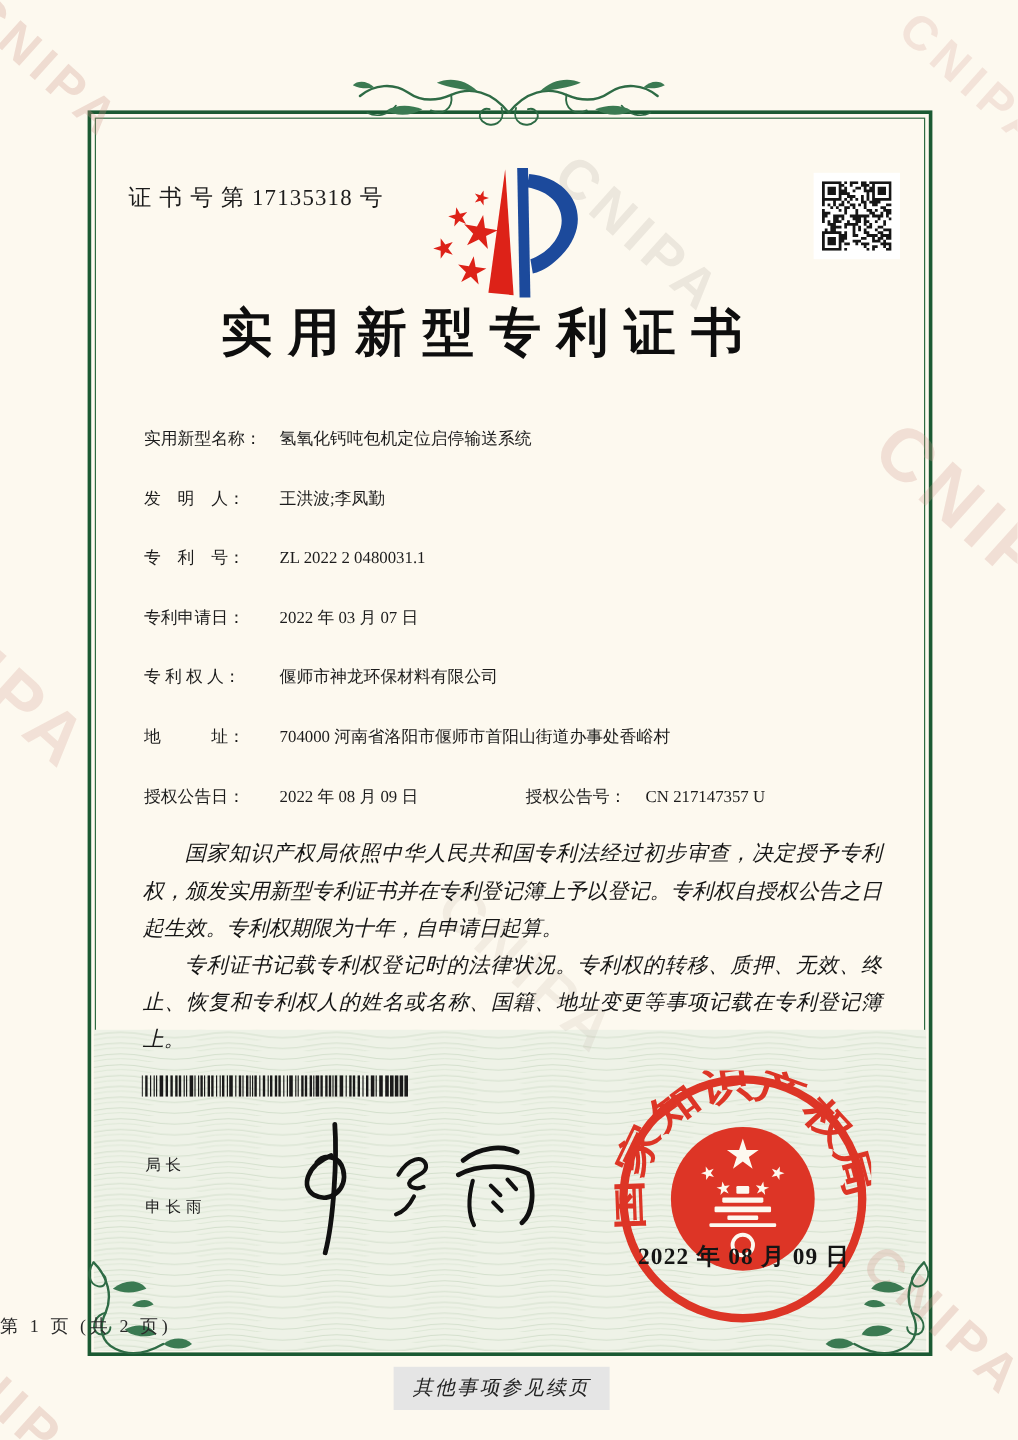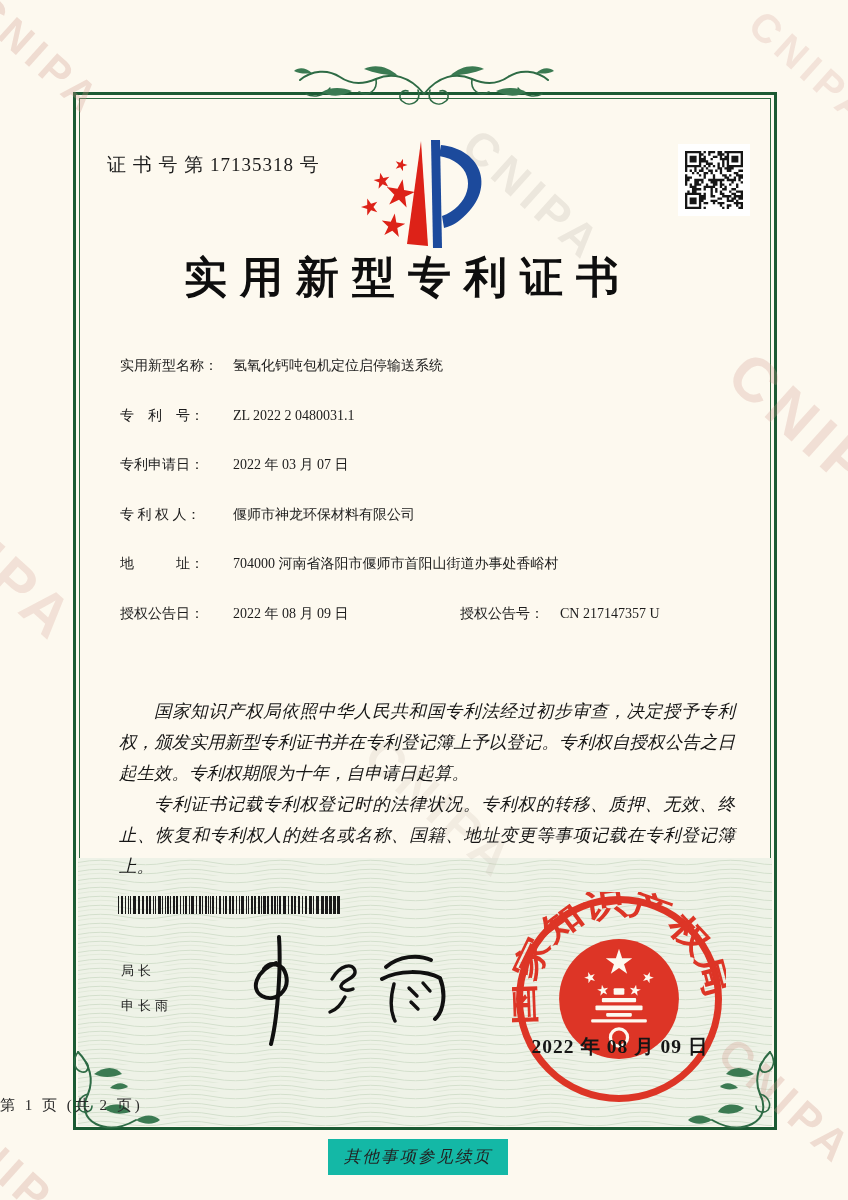--- a/index.html
+++ b/index.html
@@ -29,21 +29,21 @@
   .certno{position:absolute;left:107px;top:152px;font-size:19px;letter-spacing:1px;z-index:3}
   .qrbox{position:absolute;left:678px;top:144px;width:72px;height:72px;background:#ffffff;z-index:3;
          display:flex;align-items:center;justify-content:center}
   .title{position:absolute;left:0;top:249px;width:816px;text-align:center;z-index:3;
          font-size:43px;font-weight:bold;letter-spacing:13px;color:#0e0e0e}
 
   
   .fields{position:absolute;left:120px;top:357px;width:630px;z-index:3;font-size:14px}
   .frow{height:49.6px;position:relative;white-space:nowrap}
   .flabel{display:inline-block;min-width:113px;white-space:pre}
-  .g2{position:absolute;left:340px;top:0;white-space:nowrap}
+  .g2{position:absolute;left:318px;top:0;white-space:nowrap}
   .g2 .flabel{min-width:100px}
 
   
   .paras{position:absolute;left:119px;top:696px;width:616px;z-index:3;
          font-size:17.5px;line-height:31px;font-style:italic;color:#161616;text-align:justify}
   .paras p{margin:0;text-indent:2em}
 
   
   .barcode{position:absolute;left:118px;top:896px;z-index:3}
 
@@ -53,21 +53,21 @@
   .signature{position:absolute;left:228px;top:925px;z-index:3}
 
   
   .seal{position:absolute;left:512px;top:892px;width:214px;height:214px;z-index:4}
   .sealdate{position:absolute;left:505px;top:1033px;width:230px;text-align:center;z-index:5;
             font-size:19.5px;font-weight:600;letter-spacing:1px;color:#151515}
 
   
   .pagenum{position:absolute;left:0;top:1096px;width:848px;text-align:left;z-index:3;
            font-size:15px;letter-spacing:3px;color:#2a2a2a}
-  .contbox{position:absolute;left:328px;top:1139px;z-index:3;background:#14b8a6;
+  .contbox{position:absolute;left:328px;top:1139px;z-index:3;background:#e5e5e5;
            padding:7px 16px;font-size:16.5px;font-style:italic;letter-spacing:2px;color:#222}
 
   .orn{position:absolute;z-index:2}
 </style>
 </head>
 <body>
 
 <svg width="0" height="0" style="position:absolute" aria-hidden="true">
   <symbol id="star" viewBox="-1.1 -1.1 2.2 2.2">
     <polygon points="0,-1 0.2245,-0.309 0.951,-0.309 0.3633,0.118 0.5878,0.809 0,0.382 -0.5878,0.809 -0.3633,0.118 -0.951,-0.309 -0.2245,-0.309"></polygon>
@@ -154,20 +154,21 @@
 <div class="qrbox">
   <svg width="58" height="58" viewBox="0 0 58 58">
       <path id="qr-modules" fill="#161616" d="M0.00 0.00h2.32v2.32h-2.32zM0.00 2.32h2.32v2.32h-2.32zM0.00 4.64h2.32v2.32h-2.32zM0.00 6.96h2.32v2.32h-2.32zM0.00 9.28h2.32v2.32h-2.32zM0.00 11.60h2.32v2.32h-2.32zM0.00 13.92h2.32v2.32h-2.32zM0.00 16.24h2.32v2.32h-2.32zM0.00 18.56h2.32v2.32h-2.32zM0.00 23.20h2.32v2.32h-2.32zM0.00 25.52h2.32v2.32h-2.32zM0.00 27.84h2.32v2.32h-2.32zM0.00 30.16h2.32v2.32h-2.32zM0.00 32.48h2.32v2.32h-2.32zM0.00 41.76h2.32v2.32h-2.32zM0.00 44.08h2.32v2.32h-2.32zM0.00 46.40h2.32v2.32h-2.32zM0.00 48.72h2.32v2.32h-2.32zM0.00 51.04h2.32v2.32h-2.32zM0.00 53.36h2.32v2.32h-2.32zM0.00 55.68h2.32v2.32h-2.32zM2.32 0.00h2.32v2.32h-2.32zM2.32 13.92h2.32v2.32h-2.32zM2.32 25.52h2.32v2.32h-2.32zM2.32 27.84h2.32v2.32h-2.32zM2.32 39.44h2.32v2.32h-2.32zM2.32 41.76h2.32v2.32h-2.32zM2.32 55.68h2.32v2.32h-2.32zM4.64 0.00h2.32v2.32h-2.32zM4.64 4.64h2.32v2.32h-2.32zM4.64 6.96h2.32v2.32h-2.32zM4.64 9.28h2.32v2.32h-2.32zM4.64 13.92h2.32v2.32h-2.32zM4.64 18.56h2.32v2.32h-2.32zM4.64 25.52h2.32v2.32h-2.32zM4.64 32.48h2.32v2.32h-2.32zM4.64 34.80h2.32v2.32h-2.32zM4.64 41.76h2.32v2.32h-2.32zM4.64 46.40h2.32v2.32h-2.32zM4.64 48.72h2.32v2.32h-2.32zM4.64 51.04h2.32v2.32h-2.32zM4.64 55.68h2.32v2.32h-2.32zM6.96 0.00h2.32v2.32h-2.32zM6.96 4.64h2.32v2.32h-2.32zM6.96 6.96h2.32v2.32h-2.32zM6.96 9.28h2.32v2.32h-2.32zM6.96 13.92h2.32v2.32h-2.32zM6.96 20.88h2.32v2.32h-2.32zM6.96 34.80h2.32v2.32h-2.32zM6.96 37.12h2.32v2.32h-2.32zM6.96 39.44h2.32v2.32h-2.32zM6.96 41.76h2.32v2.32h-2.32zM6.96 46.40h2.32v2.32h-2.32zM6.96 48.72h2.32v2.32h-2.32zM6.96 51.04h2.32v2.32h-2.32zM6.96 55.68h2.32v2.32h-2.32zM9.28 0.00h2.32v2.32h-2.32zM9.28 4.64h2.32v2.32h-2.32zM9.28 6.96h2.32v2.32h-2.32zM9.28 9.28h2.32v2.32h-2.32zM9.28 13.92h2.32v2.32h-2.32zM9.28 16.24h2.32v2.32h-2.32zM9.28 18.56h2.32v2.32h-2.32zM9.28 27.84h2.32v2.32h-2.32zM9.28 30.16h2.32v2.32h-2.32zM9.28 32.48h2.32v2.32h-2.32zM9.28 34.80h2.32v2.32h-2.32zM9.28 37.12h2.32v2.32h-2.32zM9.28 39.44h2.32v2.32h-2.32zM9.28 41.76h2.32v2.32h-2.32zM9.28 46.40h2.32v2.32h-2.32zM9.28 48.72h2.32v2.32h-2.32zM9.28 51.04h2.32v2.32h-2.32zM9.28 55.68h2.32v2.32h-2.32zM11.60 0.00h2.32v2.32h-2.32zM11.60 13.92h2.32v2.32h-2.32zM11.60 20.88h2.32v2.32h-2.32zM11.60 27.84h2.32v2.32h-2.32zM11.60 30.16h2.32v2.32h-2.32zM11.60 32.48h2.32v2.32h-2.32zM11.60 37.12h2.32v2.32h-2.32zM11.60 41.76h2.32v2.32h-2.32zM11.60 55.68h2.32v2.32h-2.32zM13.92 0.00h2.32v2.32h-2.32zM13.92 2.32h2.32v2.32h-2.32zM13.92 4.64h2.32v2.32h-2.32zM13.92 6.96h2.32v2.32h-2.32zM13.92 9.28h2.32v2.32h-2.32zM13.92 11.60h2.32v2.32h-2.32zM13.92 13.92h2.32v2.32h-2.32zM13.92 18.56h2.32v2.32h-2.32zM13.92 23.20h2.32v2.32h-2.32zM13.92 27.84h2.32v2.32h-2.32zM13.92 32.48h2.32v2.32h-2.32zM13.92 37.12h2.32v2.32h-2.32zM13.92 41.76h2.32v2.32h-2.32zM13.92 44.08h2.32v2.32h-2.32zM13.92 46.40h2.32v2.32h-2.32zM13.92 48.72h2.32v2.32h-2.32zM13.92 51.04h2.32v2.32h-2.32zM13.92 53.36h2.32v2.32h-2.32zM13.92 55.68h2.32v2.32h-2.32zM16.24 2.32h2.32v2.32h-2.32zM16.24 6.96h2.32v2.32h-2.32zM16.24 9.28h2.32v2.32h-2.32zM16.24 16.24h2.32v2.32h-2.32zM16.24 18.56h2.32v2.32h-2.32zM16.24 27.84h2.32v2.32h-2.32zM16.24 30.16h2.32v2.32h-2.32zM16.24 44.08h2.32v2.32h-2.32zM16.24 46.40h2.32v2.32h-2.32zM16.24 48.72h2.32v2.32h-2.32zM18.56 0.00h2.32v2.32h-2.32zM18.56 4.64h2.32v2.32h-2.32zM18.56 6.96h2.32v2.32h-2.32zM18.56 9.28h2.32v2.32h-2.32zM18.56 13.92h2.32v2.32h-2.32zM18.56 20.88h2.32v2.32h-2.32zM18.56 23.20h2.32v2.32h-2.32zM18.56 25.52h2.32v2.32h-2.32zM18.56 34.80h2.32v2.32h-2.32zM18.56 37.12h2.32v2.32h-2.32zM18.56 41.76h2.32v2.32h-2.32zM18.56 44.08h2.32v2.32h-2.32zM18.56 46.40h2.32v2.32h-2.32zM18.56 51.04h2.32v2.32h-2.32zM18.56 55.68h2.32v2.32h-2.32zM20.88 9.28h2.32v2.32h-2.32zM20.88 11.60h2.32v2.32h-2.32zM20.88 16.24h2.32v2.32h-2.32zM20.88 20.88h2.32v2.32h-2.32zM20.88 32.48h2.32v2.32h-2.32zM20.88 34.80h2.32v2.32h-2.32zM20.88 51.04h2.32v2.32h-2.32zM23.20 0.00h2.32v2.32h-2.32zM23.20 2.32h2.32v2.32h-2.32zM23.20 11.60h2.32v2.32h-2.32zM23.20 13.92h2.32v2.32h-2.32zM23.20 18.56h2.32v2.32h-2.32zM23.20 27.84h2.32v2.32h-2.32zM23.20 34.80h2.32v2.32h-2.32zM25.52 0.00h2.32v2.32h-2.32zM25.52 6.96h2.32v2.32h-2.32zM25.52 11.60h2.32v2.32h-2.32zM25.52 18.56h2.32v2.32h-2.32zM25.52 20.88h2.32v2.32h-2.32zM25.52 27.84h2.32v2.32h-2.32zM25.52 30.16h2.32v2.32h-2.32zM25.52 34.80h2.32v2.32h-2.32zM25.52 37.12h2.32v2.32h-2.32zM25.52 39.44h2.32v2.32h-2.32zM25.52 41.76h2.32v2.32h-2.32zM25.52 44.08h2.32v2.32h-2.32zM25.52 48.72h2.32v2.32h-2.32zM27.84 0.00h2.32v2.32h-2.32zM27.84 4.64h2.32v2.32h-2.32zM27.84 13.92h2.32v2.32h-2.32zM27.84 23.20h2.32v2.32h-2.32zM27.84 25.52h2.32v2.32h-2.32zM27.84 27.84h2.32v2.32h-2.32zM27.84 30.16h2.32v2.32h-2.32zM27.84 32.48h2.32v2.32h-2.32zM27.84 34.80h2.32v2.32h-2.32zM27.84 44.08h2.32v2.32h-2.32zM27.84 48.72h2.32v2.32h-2.32zM27.84 51.04h2.32v2.32h-2.32zM30.16 4.64h2.32v2.32h-2.32zM30.16 18.56h2.32v2.32h-2.32zM30.16 27.84h2.32v2.32h-2.32zM30.16 30.16h2.32v2.32h-2.32zM30.16 32.48h2.32v2.32h-2.32zM30.16 37.12h2.32v2.32h-2.32zM30.16 39.44h2.32v2.32h-2.32zM30.16 48.72h2.32v2.32h-2.32zM32.48 0.00h2.32v2.32h-2.32zM32.48 2.32h2.32v2.32h-2.32zM32.48 11.60h2.32v2.32h-2.32zM32.48 13.92h2.32v2.32h-2.32zM32.48 16.24h2.32v2.32h-2.32zM32.48 27.84h2.32v2.32h-2.32zM32.48 46.40h2.32v2.32h-2.32zM32.48 51.04h2.32v2.32h-2.32zM34.80 0.00h2.32v2.32h-2.32zM34.80 2.32h2.32v2.32h-2.32zM34.80 4.64h2.32v2.32h-2.32zM34.80 6.96h2.32v2.32h-2.32zM34.80 16.24h2.32v2.32h-2.32zM34.80 18.56h2.32v2.32h-2.32zM34.80 20.88h2.32v2.32h-2.32zM34.80 27.84h2.32v2.32h-2.32zM34.80 30.16h2.32v2.32h-2.32zM34.80 32.48h2.32v2.32h-2.32zM34.80 34.80h2.32v2.32h-2.32zM34.80 39.44h2.32v2.32h-2.32zM34.80 41.76h2.32v2.32h-2.32zM34.80 46.40h2.32v2.32h-2.32zM34.80 51.04h2.32v2.32h-2.32zM34.80 53.36h2.32v2.32h-2.32zM37.12 2.32h2.32v2.32h-2.32zM37.12 6.96h2.32v2.32h-2.32zM37.12 9.28h2.32v2.32h-2.32zM37.12 11.60h2.32v2.32h-2.32zM37.12 13.92h2.32v2.32h-2.32zM37.12 23.20h2.32v2.32h-2.32zM37.12 27.84h2.32v2.32h-2.32zM37.12 32.48h2.32v2.32h-2.32zM37.12 37.12h2.32v2.32h-2.32zM37.12 41.76h2.32v2.32h-2.32zM37.12 44.08h2.32v2.32h-2.32zM37.12 51.04h2.32v2.32h-2.32zM37.12 55.68h2.32v2.32h-2.32zM39.44 0.00h2.32v2.32h-2.32zM39.44 4.64h2.32v2.32h-2.32zM39.44 6.96h2.32v2.32h-2.32zM39.44 16.24h2.32v2.32h-2.32zM39.44 23.20h2.32v2.32h-2.32zM39.44 25.52h2.32v2.32h-2.32zM39.44 34.80h2.32v2.32h-2.32zM39.44 37.12h2.32v2.32h-2.32zM39.44 44.08h2.32v2.32h-2.32zM41.76 0.00h2.32v2.32h-2.32zM41.76 2.32h2.32v2.32h-2.32zM41.76 4.64h2.32v2.32h-2.32zM41.76 6.96h2.32v2.32h-2.32zM41.76 9.28h2.32v2.32h-2.32zM41.76 11.60h2.32v2.32h-2.32zM41.76 13.92h2.32v2.32h-2.32zM41.76 16.24h2.32v2.32h-2.32zM41.76 18.56h2.32v2.32h-2.32zM41.76 25.52h2.32v2.32h-2.32zM41.76 27.84h2.32v2.32h-2.32zM41.76 44.08h2.32v2.32h-2.32zM41.76 46.40h2.32v2.32h-2.32zM41.76 48.72h2.32v2.32h-2.32zM41.76 53.36h2.32v2.32h-2.32zM41.76 55.68h2.32v2.32h-2.32zM44.08 0.00h2.32v2.32h-2.32zM44.08 13.92h2.32v2.32h-2.32zM44.08 16.24h2.32v2.32h-2.32zM44.08 18.56h2.32v2.32h-2.32zM44.08 23.20h2.32v2.32h-2.32zM44.08 27.84h2.32v2.32h-2.32zM44.08 32.48h2.32v2.32h-2.32zM44.08 39.44h2.32v2.32h-2.32zM44.08 44.08h2.32v2.32h-2.32zM44.08 48.72h2.32v2.32h-2.32zM44.08 53.36h2.32v2.32h-2.32zM46.40 0.00h2.32v2.32h-2.32zM46.40 4.64h2.32v2.32h-2.32zM46.40 6.96h2.32v2.32h-2.32zM46.40 9.28h2.32v2.32h-2.32zM46.40 13.92h2.32v2.32h-2.32zM46.40 16.24h2.32v2.32h-2.32zM46.40 27.84h2.32v2.32h-2.32zM46.40 30.16h2.32v2.32h-2.32zM46.40 37.12h2.32v2.32h-2.32zM46.40 41.76h2.32v2.32h-2.32zM46.40 46.40h2.32v2.32h-2.32zM46.40 48.72h2.32v2.32h-2.32zM48.72 0.00h2.32v2.32h-2.32zM48.72 4.64h2.32v2.32h-2.32zM48.72 6.96h2.32v2.32h-2.32zM48.72 9.28h2.32v2.32h-2.32zM48.72 13.92h2.32v2.32h-2.32zM48.72 20.88h2.32v2.32h-2.32zM48.72 25.52h2.32v2.32h-2.32zM48.72 27.84h2.32v2.32h-2.32zM48.72 37.12h2.32v2.32h-2.32zM48.72 41.76h2.32v2.32h-2.32zM48.72 44.08h2.32v2.32h-2.32zM48.72 46.40h2.32v2.32h-2.32zM48.72 51.04h2.32v2.32h-2.32zM51.04 0.00h2.32v2.32h-2.32zM51.04 4.64h2.32v2.32h-2.32zM51.04 6.96h2.32v2.32h-2.32zM51.04 9.28h2.32v2.32h-2.32zM51.04 13.92h2.32v2.32h-2.32zM51.04 20.88h2.32v2.32h-2.32zM51.04 23.20h2.32v2.32h-2.32zM51.04 32.48h2.32v2.32h-2.32zM51.04 34.80h2.32v2.32h-2.32zM51.04 39.44h2.32v2.32h-2.32zM51.04 44.08h2.32v2.32h-2.32zM51.04 48.72h2.32v2.32h-2.32zM51.04 51.04h2.32v2.32h-2.32zM51.04 53.36h2.32v2.32h-2.32zM53.36 0.00h2.32v2.32h-2.32zM53.36 13.92h2.32v2.32h-2.32zM53.36 18.56h2.32v2.32h-2.32zM53.36 23.20h2.32v2.32h-2.32zM53.36 25.52h2.32v2.32h-2.32zM53.36 27.84h2.32v2.32h-2.32zM53.36 39.44h2.32v2.32h-2.32zM53.36 44.08h2.32v2.32h-2.32zM53.36 46.40h2.32v2.32h-2.32zM53.36 51.04h2.32v2.32h-2.32zM53.36 55.68h2.32v2.32h-2.32zM55.68 0.00h2.32v2.32h-2.32zM55.68 2.32h2.32v2.32h-2.32zM55.68 4.64h2.32v2.32h-2.32zM55.68 6.96h2.32v2.32h-2.32zM55.68 9.28h2.32v2.32h-2.32zM55.68 11.60h2.32v2.32h-2.32zM55.68 13.92h2.32v2.32h-2.32zM55.68 18.56h2.32v2.32h-2.32zM55.68 23.20h2.32v2.32h-2.32zM55.68 25.52h2.32v2.32h-2.32zM55.68 30.16h2.32v2.32h-2.32zM55.68 39.44h2.32v2.32h-2.32zM55.68 41.76h2.32v2.32h-2.32zM55.68 44.08h2.32v2.32h-2.32zM55.68 46.40h2.32v2.32h-2.32zM55.68 51.04h2.32v2.32h-2.32zM55.68 53.36h2.32v2.32h-2.32zM55.68 55.68h2.32v2.32h-2.32z"></path>
     </svg>
 </div>
 
 <div class="title">实用新型专利证书</div>
 
 <div class="fields">
   <div class="frow"><span class="flabel">实用新型名称：</span><span class="fvalue">氢氧化钙吨包机定位启停输送系统</span></div>
+  <div class="frow"><span class="flabel">发　明　人：</span><span class="fvalue">王洪波;李凤勤</span></div>
   <div class="frow"><span class="flabel">专　利　号：</span><span class="fvalue">ZL 2022 2 0480031.1</span></div>
   <div class="frow"><span class="flabel">专利申请日：</span><span class="fvalue">2022 年 03 月 07 日</span></div>
   <div class="frow"><span class="flabel">专 利 权 人：</span><span class="fvalue">偃师市神龙环保材料有限公司</span></div>
   <div class="frow"><span class="flabel">地　　　址：</span><span class="fvalue">704000 河南省洛阳市偃师市首阳山街道办事处香峪村</span></div>
   <div class="frow">
     <span class="flabel">授权公告日：</span><span class="fvalue">2022 年 08 月 09 日</span>
     <span class="g2"><span class="flabel">授权公告号：</span><span class="fvalue">CN 217147357 U</span></span>
   </div>
 </div>
 

